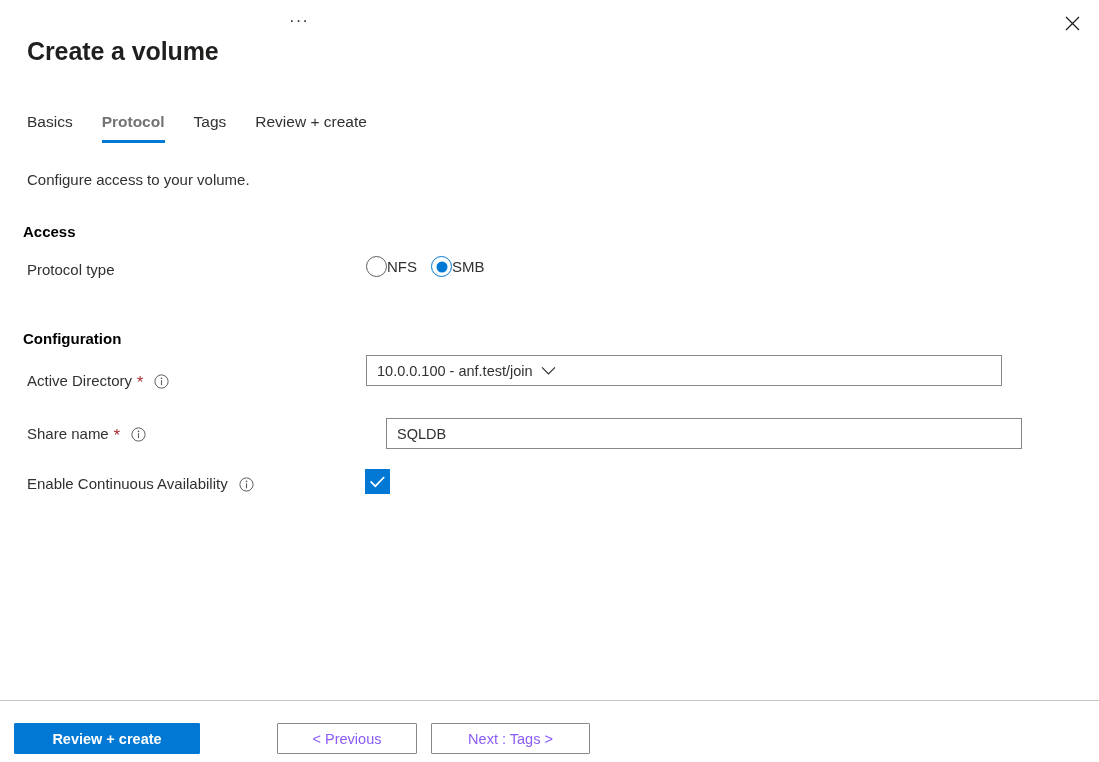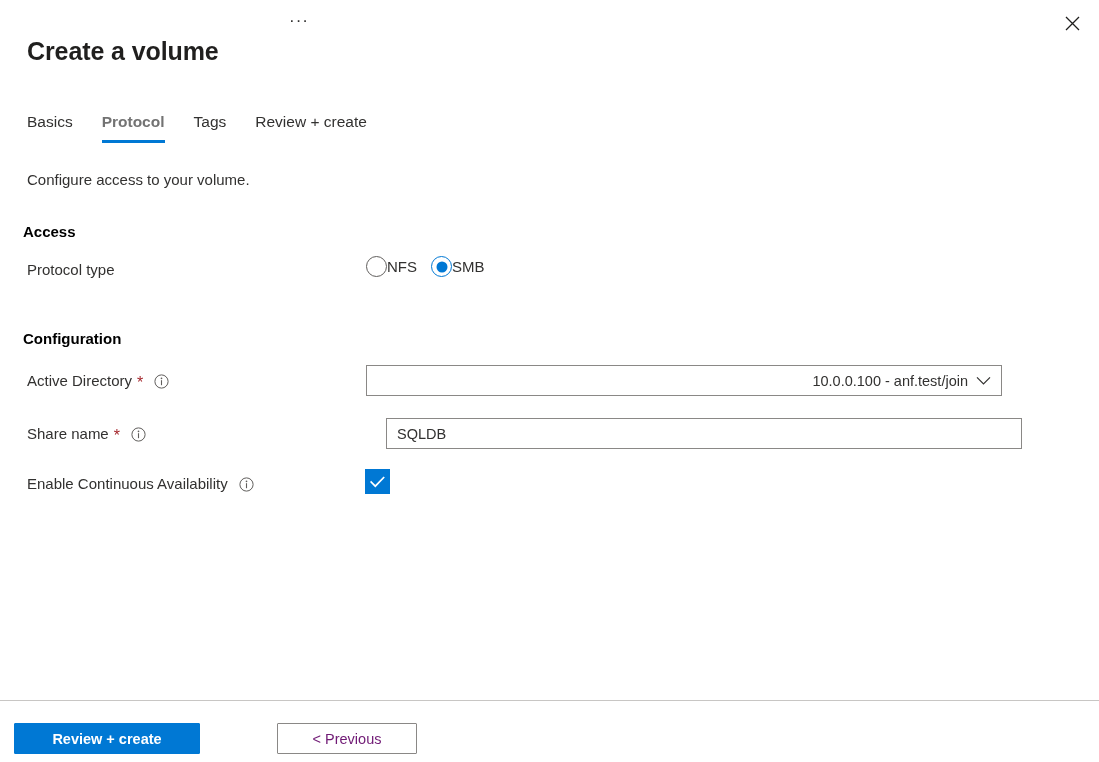--- a/index.html
+++ b/index.html
@@ -216,21 +216,21 @@
     height: 31px;
     border: 1px solid #8a8886;
     background: #ffffff;
     display: flex;
     align-items: center;
     font-size: 14.5px;
     color: #323130;
     padding: 0 10px;
     cursor: pointer;
   }
-  .control-dropdown { top: 365px; justify-content: flex-end; }
+  .control-dropdown { top: 355px; justify-content: flex-start; }
   .control-text { top: 418px; margin-left: 20px; }
   .control-text input {
     border: none;
     outline: none;
     font-family: "Liberation Sans", sans-serif;
     font-size: 14.5px;
     color: #323130;
     width: 100%;
     background: transparent;
     padding: 0;
@@ -285,21 +285,21 @@
     left: 14px;
     top: 22px;
     width: 186px;
     background: #0078d4;
     color: #ffffff;
     font-weight: 700;
     border: 1px solid #0078d4;
   }
   .btn-default {
     background: #ffffff;
-    color: #701a75;
+    color: #8b5cf6;
     border: 1px solid #8a8886;
   }
   #btn-previous { left: 277px; top: 22px; width: 140px; }
   #btn-next     { left: 431px; top: 22px; width: 159px; }
 </style>
 </head>
 <body>
 
 <div class="blade">
 
@@ -392,15 +392,16 @@
   <div class="checkbox">
     <svg width="15" height="12" viewBox="0 0 15 12">
       <path d="M1.2 6 L5.3 10.2 L13.6 1.6" stroke="#ffffff" stroke-width="1.7" fill="none" stroke-linecap="square"></path>
     </svg>
   </div>
 
   <div class="footer-divider"></div>
   <div class="footer">
     <div class="btn btn-primary" id="btn-review-create">Review + create</div>
     <div class="btn btn-default" id="btn-previous">&lt; Previous</div>
+    <div class="btn btn-default" id="btn-next">Next : Tags &gt;</div>
   </div>
 
 </div>
 
 </body></html>

